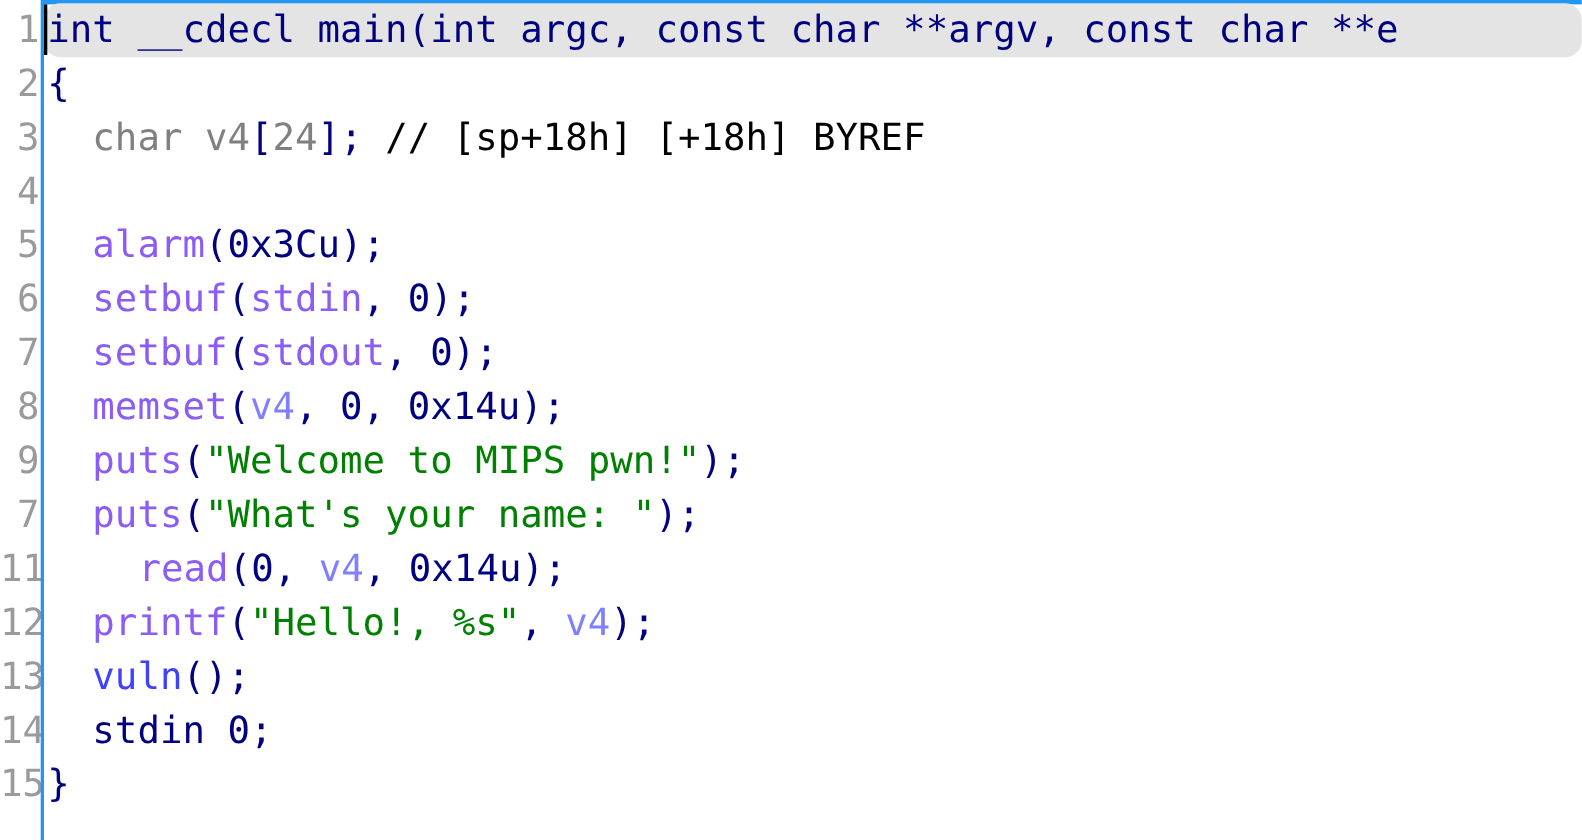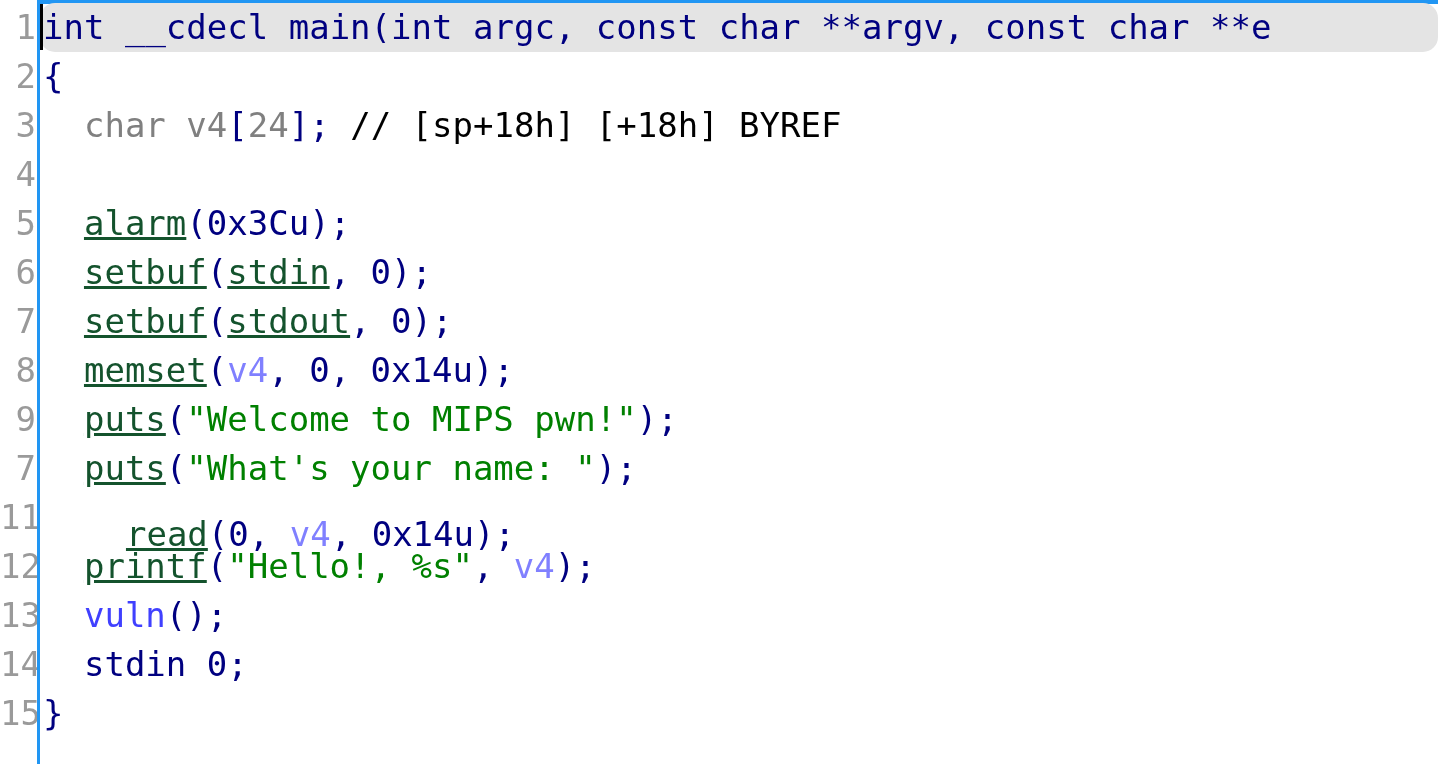--- a/index.html
+++ b/index.html
@@ -103,21 +103,21 @@
     background: #000000;
   }
 
   
   .t-keyword  { color: #000080; }
   .t-punct    { color: #000080; }
   .t-number   { color: #000080; }
   .t-type     { color: #808080; }
   .t-localvar { color: #8080ff; }
   .t-comment  { color: #000000; }
-  .t-libfunc  { color: #14532d; text-decoration: underline; }
+  .t-libfunc  { color: #8b5cf6; }
   .t-userfunc { color: #4040ff; }
   .t-string   { color: #008000; }
 </style>
 </head>
 <body>
 
 <div id="decompiler-view">
 
   <div class="top-border"></div>
 
@@ -145,21 +145,21 @@
       <div class="row current" style="top: 3px;"><span class="t-keyword">int</span><span class="t-punct"> </span><span class="t-keyword">__cdecl</span><span class="t-punct"> </span><span class="t-keyword">main</span><span class="t-punct">(</span><span class="t-keyword">int</span><span class="t-punct"> </span><span class="t-keyword">argc</span><span class="t-punct">, </span><span class="t-keyword">const</span><span class="t-punct"> </span><span class="t-keyword">char</span><span class="t-punct"> **</span><span class="t-keyword">argv</span><span class="t-punct">, </span><span class="t-keyword">const</span><span class="t-punct"> </span><span class="t-keyword">char</span><span class="t-punct"> **</span><span class="t-keyword">e</span></div>
       <div class="row" style="top: 52px;"><span class="t-punct">{</span></div>
       <div class="row" style="top: 101px;"><span class="t-punct">  </span><span class="t-type">char</span><span class="t-punct"> </span><span class="t-type">v4</span><span class="t-punct">[</span><span class="t-type">24</span><span class="t-punct">]</span><span class="t-punct">;</span><span class="t-punct"> </span><span class="t-comment">// [sp+18h] [+18h] BYREF</span></div>
       <div class="row" style="top: 150px;"></div>
       <div class="row" style="top: 199px;"><span class="t-punct">  </span><span class="t-libfunc">alarm</span><span class="t-punct">(</span><span class="t-number">0x3Cu</span><span class="t-punct">);</span></div>
       <div class="row" style="top: 248px;"><span class="t-punct">  </span><span class="t-libfunc">setbuf</span><span class="t-punct">(</span><span class="t-libfunc">stdin</span><span class="t-punct">, </span><span class="t-number">0</span><span class="t-punct">);</span></div>
       <div class="row" style="top: 297px;"><span class="t-punct">  </span><span class="t-libfunc">setbuf</span><span class="t-punct">(</span><span class="t-libfunc">stdout</span><span class="t-punct">, </span><span class="t-number">0</span><span class="t-punct">);</span></div>
       <div class="row" style="top: 346px;"><span class="t-punct">  </span><span class="t-libfunc">memset</span><span class="t-punct">(</span><span class="t-localvar">v4</span><span class="t-punct">, </span><span class="t-number">0</span><span class="t-punct">, </span><span class="t-number">0x14u</span><span class="t-punct">);</span></div>
       <div class="row" style="top: 395px;"><span class="t-punct">  </span><span class="t-libfunc">puts</span><span class="t-punct">(</span><span class="t-string">"Welcome to MIPS pwn!"</span><span class="t-punct">);</span></div>
       <div class="row" style="top: 444px;"><span class="t-punct">  </span><span class="t-libfunc">puts</span><span class="t-punct">(</span><span class="t-string">"What's your name: "</span><span class="t-punct">);</span></div>
-      <div class="row" style="top: 510px; padding-left: 45px;"><span class="t-punct">  </span><span class="t-libfunc">read</span><span class="t-punct">(</span><span class="t-number">0</span><span class="t-punct">, </span><span class="t-localvar">v4</span><span class="t-punct">, </span><span class="t-number">0x14u</span><span class="t-punct">);</span></div>
+      <div class="row" style="top: 493px; padding-left: 45px;"><span class="t-punct">  </span><span class="t-libfunc">read</span><span class="t-punct">(</span><span class="t-number">0</span><span class="t-punct">, </span><span class="t-localvar">v4</span><span class="t-punct">, </span><span class="t-number">0x14u</span><span class="t-punct">);</span></div>
       <div class="row" style="top: 542px;"><span class="t-punct">  </span><span class="t-libfunc">printf</span><span class="t-punct">(</span><span class="t-string">"Hello!, %s"</span><span class="t-punct">, </span><span class="t-localvar">v4</span><span class="t-punct">);</span></div>
       <div class="row" style="top: 591px;"><span class="t-punct">  </span><span class="t-userfunc">vuln</span><span class="t-punct">();</span></div>
       <div class="row" style="top: 640px;"><span class="t-punct">  </span><span class="t-keyword">stdin</span><span class="t-punct"> </span><span class="t-number">0</span><span class="t-punct">;</span></div>
       <div class="row" style="top: 689px;"><span class="t-punct">}</span></div>
     </div>
 
   <div class="caret"></div>
 
 </div>
 

